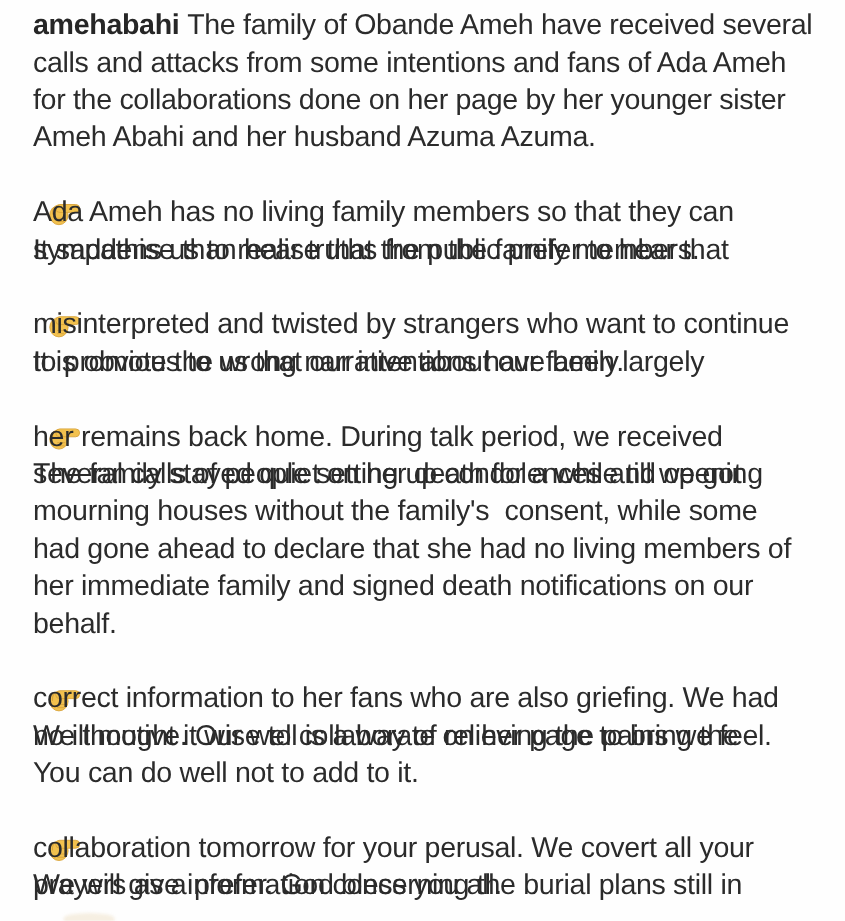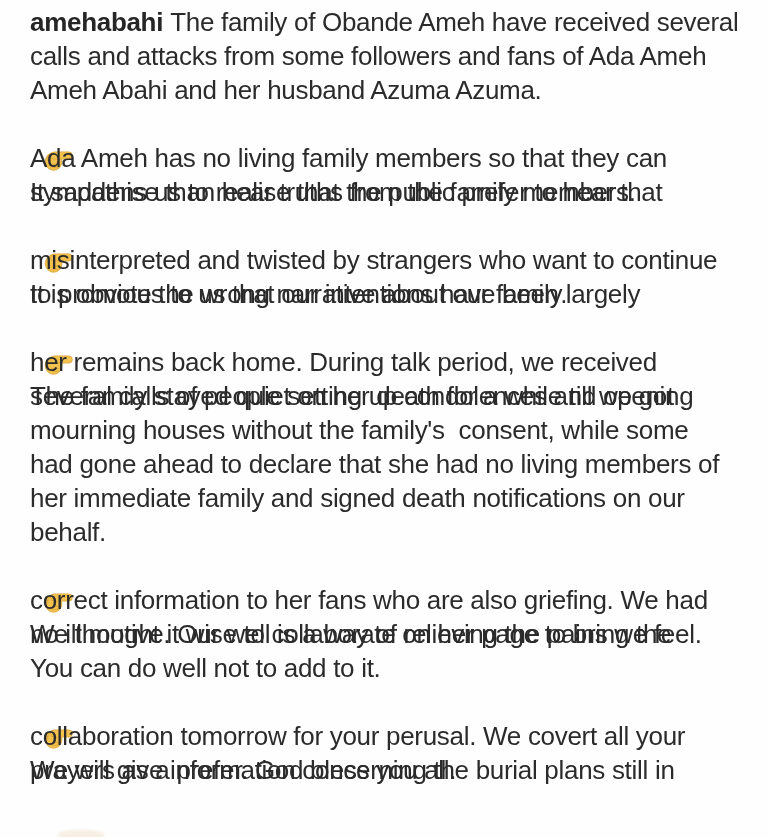--- a/index.html
+++ b/index.html
@@ -52,21 +52,22 @@
     filter: blur(1.5px);
   }
 </style>
 </head>
 <body>
 
 <div class="post">
   <div id="caption">
       <div class="paragraph">
         <div class="line"><b class="username">amehabahi</b><span>The family of Obande Ameh have received several</span></div>
-        <div class="line"><span>calls and attacks from some followers and fans of Ada Ameh</span></div>
+        <div class="line"><span>calls and attacks from some intentions and fans of Ada Ameh</span></div>
+        <div class="line"><span>for the collaborations done on her page by her younger sister</span></div>
         <div class="line"><span>Ameh Abahi and her husband Azuma Azuma.</span></div>
       </div>
       <div class="paragraph">
         <div class="line">
   <svg class="emoji" viewBox="0 0 36 36" xmlns="http://www.w3.org/2000/svg" aria-hidden="true">
     <ellipse cx="11.5" cy="21" rx="10" ry="10.5" fill="#F2C14E" stroke="#D9A43B" stroke-width="1"></ellipse>
     <rect x="8" y="9.5" width="26" height="8.6" rx="4.3" fill="#F2C14E" stroke="#D9A43B" stroke-width="1"></rect>
     <rect x="9" y="10.5" width="24" height="6.6" rx="3.3" fill="#F2C14E"></rect>
     <path d="M6 13 Q4 16 4.5 20" stroke="#D9A43B" stroke-width="1.2" fill="none" stroke-linecap="round"></path>
     <path d="M10 24.5 h8 M10 28 h7" stroke="#D9A43B" stroke-width="1" fill="none" stroke-linecap="round"></path>

